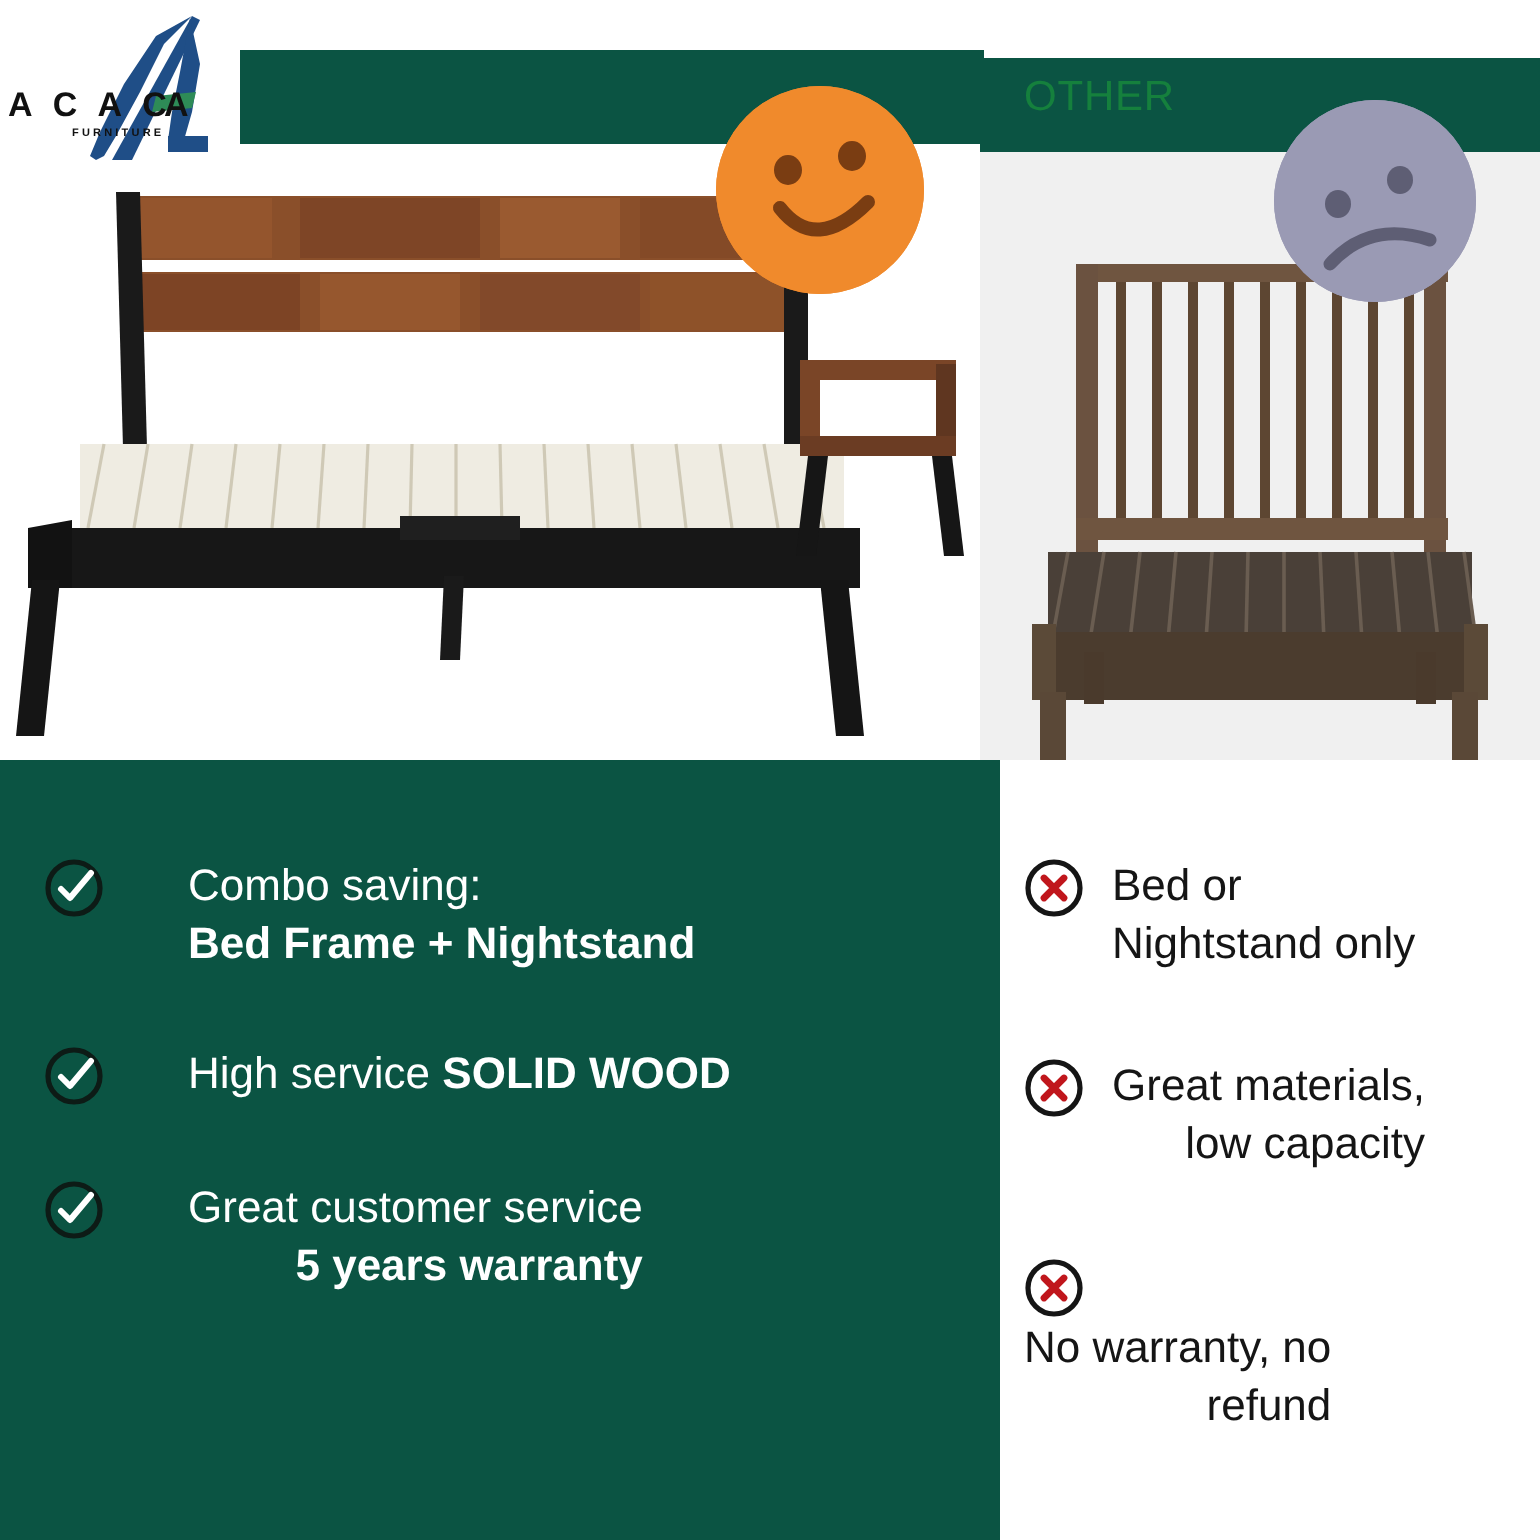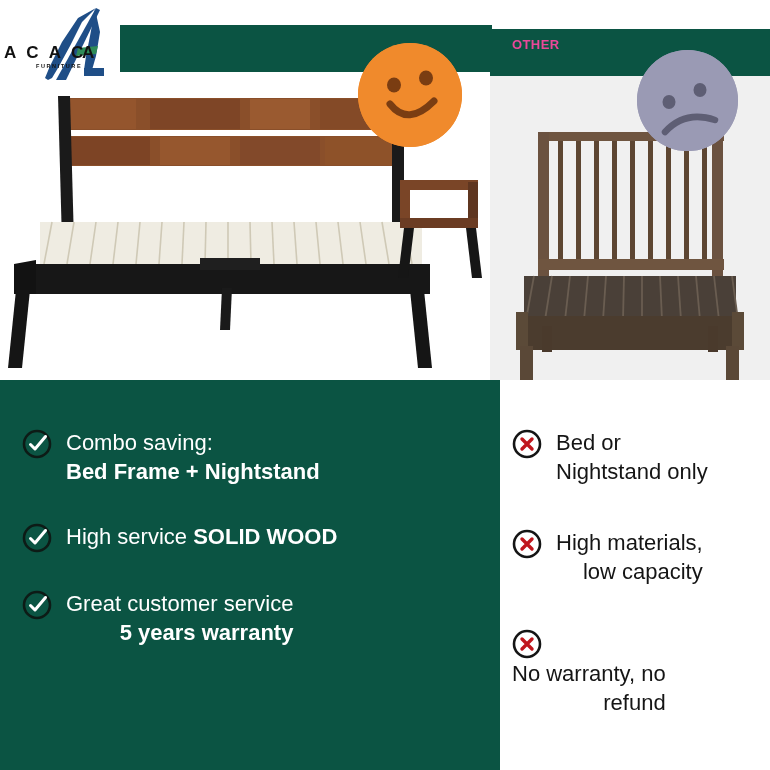--- a/index.html
+++ b/index.html
@@ -15,22 +15,22 @@
   .hdr-bar-left {
     position:absolute; left:120px; top:25px; width:372px; height:47px;
     background:#0b5443;
   }
   .hdr-bar-right {
     position:absolute; left:490px; top:29px; width:280px; height:47px;
     background:#0b5443;
   }
   .hdr-other-label {
     position:absolute; left:512px; top:38px;
-    color:#ec4899; font-size:13px; letter-spacing:.4px;
-    font-weight:700; line-height:1;
+    color:#15803d; font-size:21px; letter-spacing:.4px;
+    font-weight:400; line-height:1;
   }
 
   
   .logo { position:absolute; left:0px; top:6px; width:125px; height:76px; }
   .logo svg { display:block; }
 
   
   .photo-left {
     position:absolute; left:0; top:82px; width:490px; height:298px;
     background:#ffffff; overflow:hidden;
@@ -53,21 +53,21 @@
   }
   .panel-right {
     position:absolute; left:500px; top:380px; width:290px; height:390px;
     background:#ffffff;
   }
 
   
   .feat-list { position:absolute; left:22px; top:48px; width:440px; }
   .feat-list-right { position:absolute; left:12px; top:48px; width:258px; }
 
-  .feat { display:flex; align-items:flex-start; margin-bottom:36px; }
+  .feat { display:flex; align-items:flex-start; margin-bottom:36px;gap:28px; }
   .feat:last-child { margin-bottom:11px; }
   .feat-icon { flex:0 0 auto; width:30px; height:30px; margin-right:14px; margin-top:1px; }
   .feat-icon svg { display:block; width:30px; height:30px; }
   .feat-text { font-size:22px; line-height:1.32; }
   .feat-text .l1 { display:block; }
   .feat-text .l2 { display:block;text-align:right; }
   .txt-white { color:#ffffff; }
   .txt-dark  { color:#151515; }
   .w-reg { font-weight:400; }
   .w-bold { font-weight:700; }
@@ -298,21 +298,21 @@
       </div>
 
       <div class="feat-right">
         <span class="feat-icon">
           <svg viewBox="0 0 30 30">
             <circle cx="15" cy="15" r="13" fill="none" stroke="#151515" stroke-width="2.6"></circle>
             <path d="M10 10 L20 20 M20 10 L10 20" stroke="#c0161c" stroke-width="3.4" stroke-linecap="round"></path>
           </svg>
         </span>
         <span class="feat-text txt-dark w-reg">
-          <span class="l1">High materials,</span>
+          <span class="l1">Great materials,</span>
           <span class="l2">low capacity</span>
         </span>
       </div>
 
       <div class="feat-right">
         <span class="feat-icon">
           <svg viewBox="0 0 30 30">
             <circle cx="15" cy="15" r="13" fill="none" stroke="#151515" stroke-width="2.6"></circle>
             <path d="M10 10 L20 20 M20 10 L10 20" stroke="#c0161c" stroke-width="3.4" stroke-linecap="round"></path>
           </svg>

